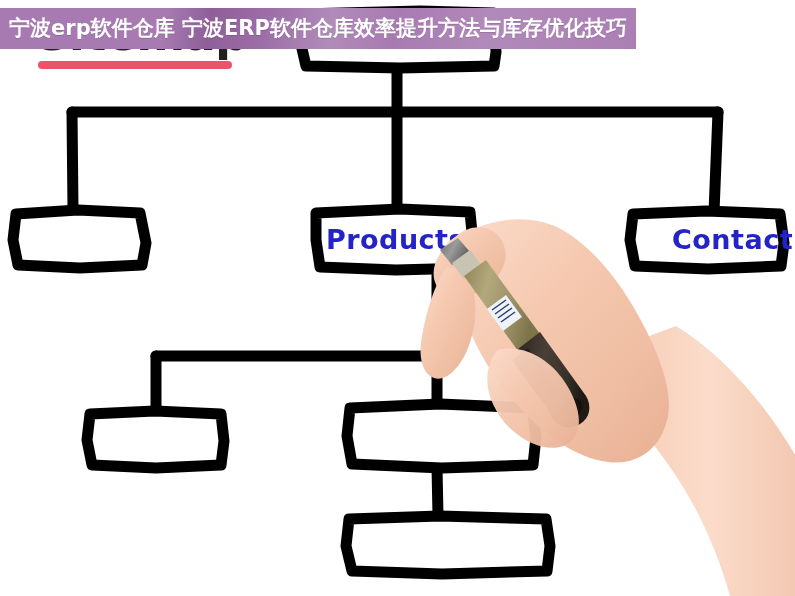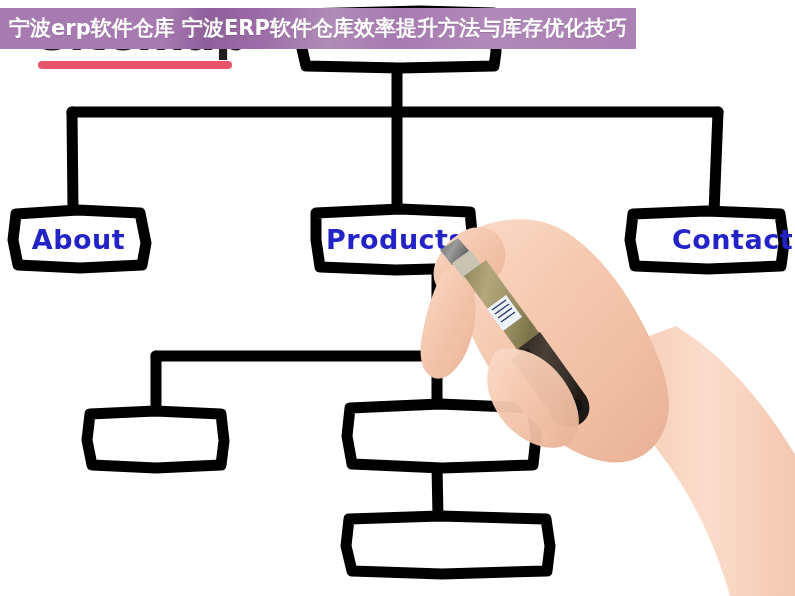--- a/index.html
+++ b/index.html
@@ -171,21 +171,20 @@
 
       <path d="M 90 414 L 155 411 L 221 414 L 224 441 L 221 465 L 156 468 L 92 465 L 87 440 Z"></path>
 
       <path d="M 350 408 L 440 404 L 532 408 L 536 437 L 533 465 L 442 468 L 352 464 L 347 436 Z"></path>
 
       <path d="M 349 519 L 440 516 L 546 519 L 550 546 L 547 571 L 442 574 L 352 571 L 346 546 Z"></path>
     </g>
   </svg>
 
   <div class="node-label homepage">Homepage</div>
-  <div class="node-label about">About</div>
   <div class="node-label products">Products</div>
   <div class="node-label contact">Contact</div>
 
   <div class="heading-wrap">
     <div class="heading-text">Sitemap</div>
     <div class="heading-rule"></div>
   </div>
 
   <svg id="hand-layer" viewBox="0 0 795 596">
     <defs>

